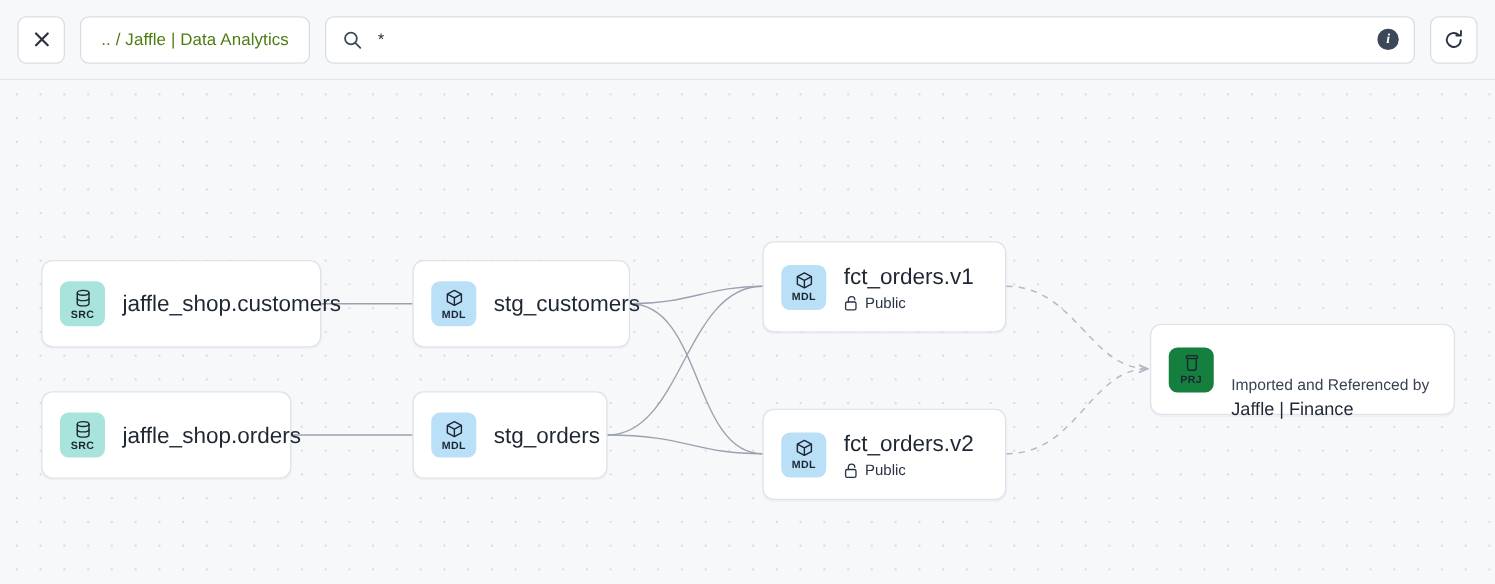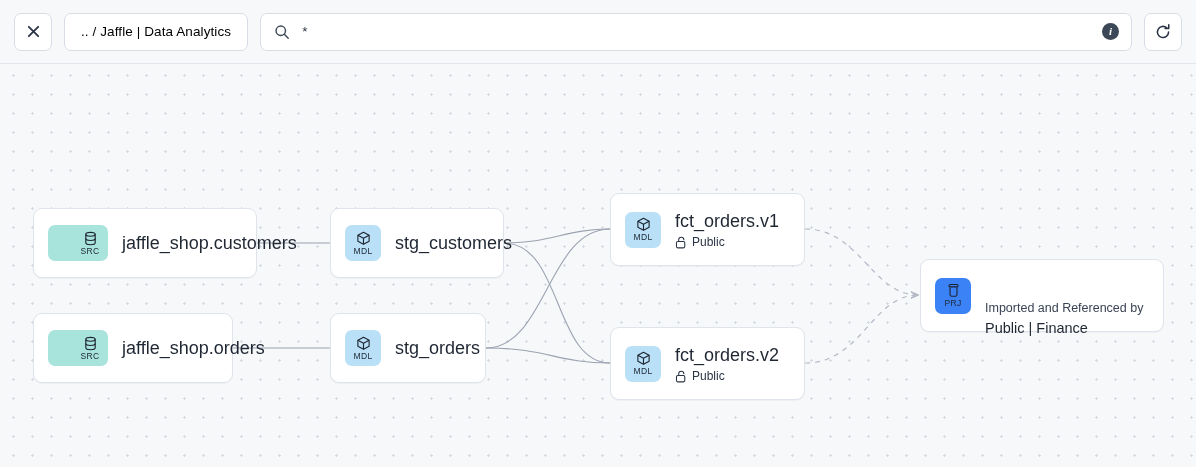--- a/index.html
+++ b/index.html
@@ -46,21 +46,21 @@
     justify-content: center;
     box-sizing: border-box;
     cursor: pointer;
     color: #2b3445;
     flex: none;
   }
 
   .breadcrumb {
     padding: 0 16px;
     font-size: 13.5px;
-    color: #000000;
+    color: #4d7c0f;
     white-space: nowrap;
     letter-spacing: 0.1px;
   }
 
   .search-box {
     flex: 1 1 auto;
     height: 38px;
     background: #ffffff;
     border: 1px solid #d9dde5;
     border-radius: 7px;
@@ -136,33 +136,34 @@
   .badge {
     width: 36px;
     height: 36px;
     border-radius: 7px;
     display: flex;
     flex-direction: column;
     align-items: center;
     justify-content: center;
     flex: none;
     gap: 0px;
+    font-weight: bold;
   }
   .badge svg { display: block; }
   .badge .badge-txt {
     font-size: 8.5px;
     letter-spacing: 0.3px;
     color: #1d2533;
     line-height: 1;
     margin-top: 1px;
     font-family: "Liberation Sans", sans-serif;
   }
-  .badge-src { background: #a8e3dc; padding-left: 24px; }
+  .badge-src { background: #a8e3dc; }
   .badge-mdl { background: #b9e0f7; }
-  .badge-prj { background: #3b82f6; }
+  .badge-prj { background: #15803d; }
 
   .node-body {
     display: flex;
     flex-direction: column;
     justify-content: center;
     gap: 3px;
     min-width: 0;
   }
 
   .node-title {
@@ -353,18 +354,18 @@
     <div class="node" style="left:920px; top:195px; width:244px; height:73px;">
       <div class="badge badge-prj">
         <svg width="15" height="15" viewBox="0 0 16 16">
           <rect x="3.2" y="1.6" width="9.6" height="2.5" rx="1.1" fill="none" stroke="#1d2533" stroke-width="1.2"></rect>
           <path d="M4.3,4.6 V12.2 C4.3,13.3 5.1,14.1 6.1,14.1 H9.9 C10.9,14.1 11.7,13.3 11.7,12.2 V4.6" fill="none" stroke="#1d2533" stroke-width="1.2" stroke-linejoin="round"></path>
         </svg>
         <span class="badge-txt">PRJ</span>
       </div>
       <div class="node-body">
         <span class="node-pretitle">Imported and Referenced by</span>
-        <span class="node-maintitle">Public | Finance</span>
+        <span class="node-maintitle">Jaffle | Finance</span>
       </div>
     </div>
 
   </div>
 </div>
 
 </body></html>

